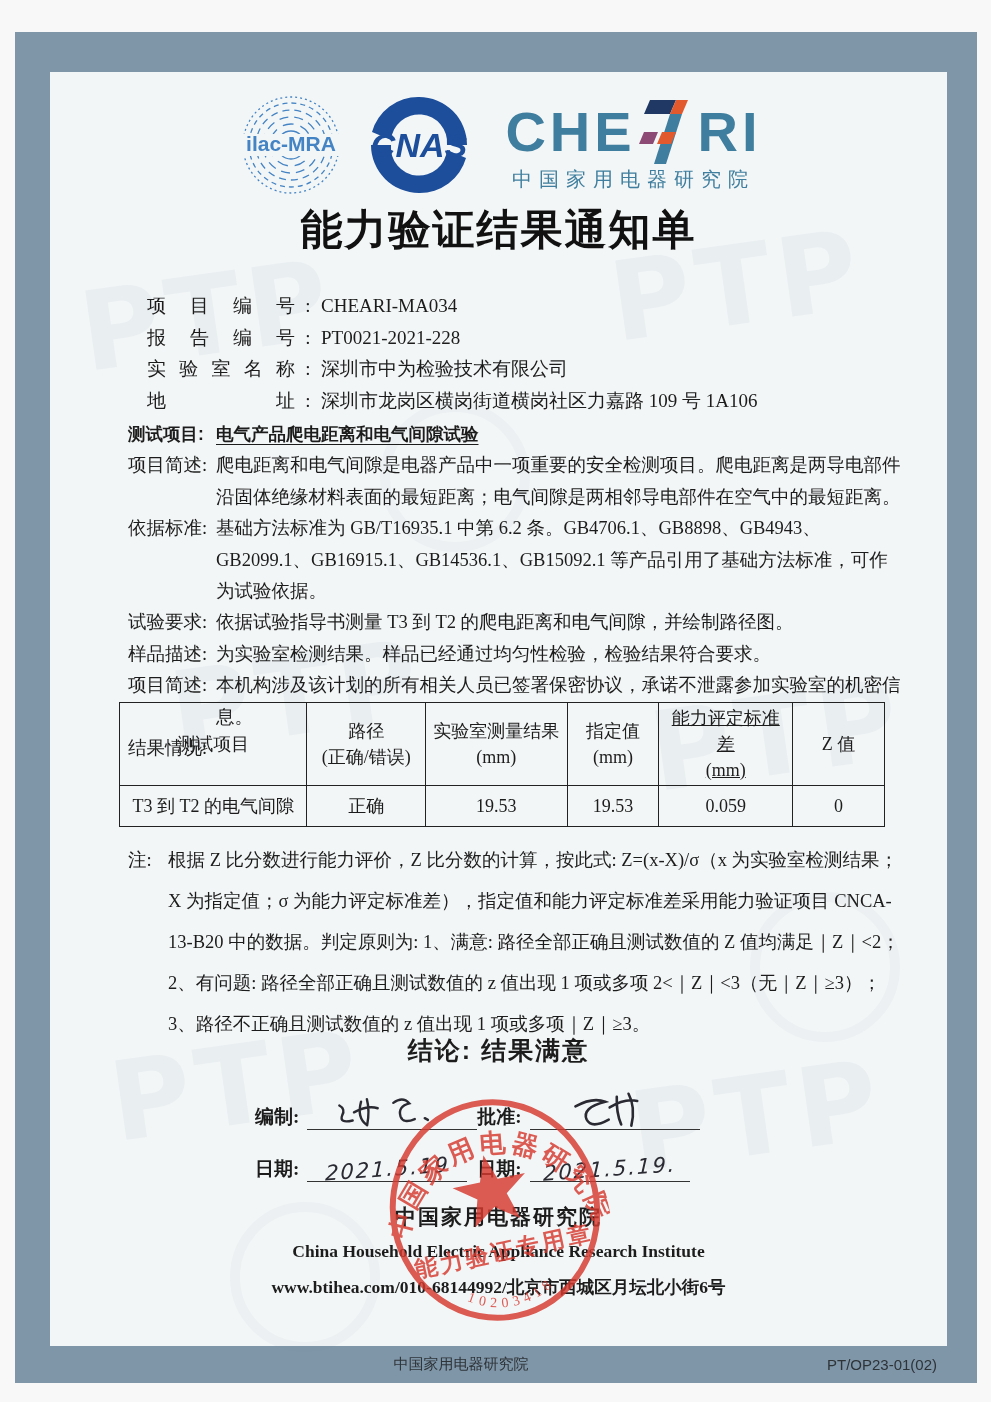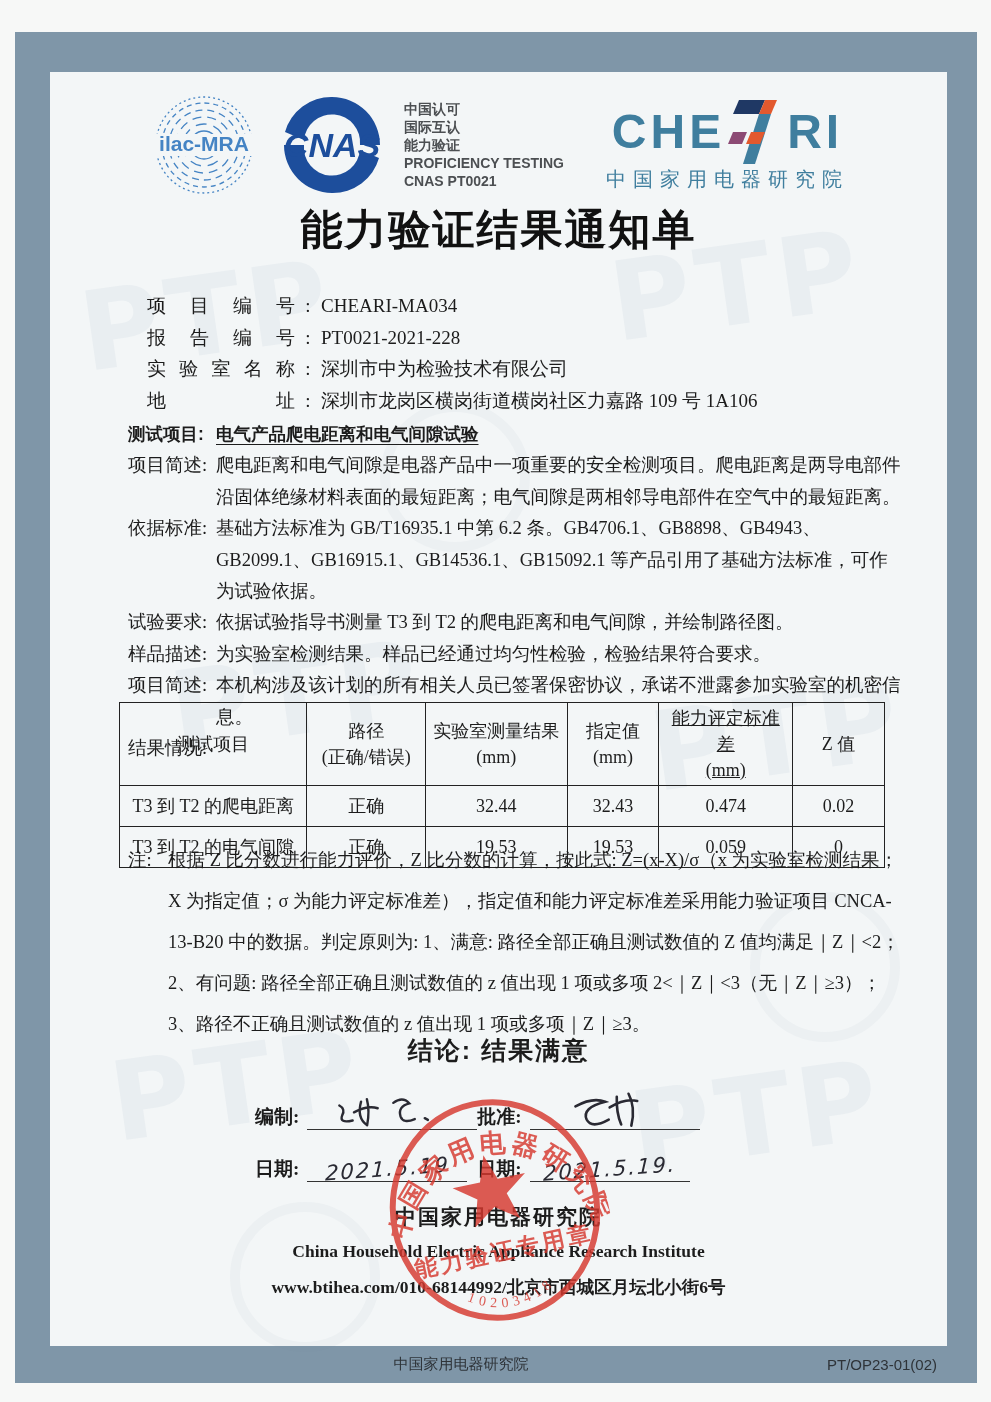--- a/index.html
+++ b/index.html
@@ -47,21 +47,21 @@
            display:flex; justify-content:center; align-items:center; gap:18px; }
   .accred-text {
     font-family:"Liberation Sans","DejaVu Sans",sans-serif;
     font-size:14px; line-height:18px; color:#4c4f52; font-weight:bold;
     width:170px;
   }
   .cheari { display:flex; flex-direction:column; align-items:center; margin-left:14px; }
   .cheari-row { display:flex; align-items:flex-end; }
   .cheari-word {
     font-family:"Liberation Sans","DejaVu Sans",sans-serif;
-    font-size:48px; font-weight:bold; color:#3f7e9e; letter-spacing:4px; line-height:64px;
+    font-size:56px; font-weight:bold; color:#3f7e9e; letter-spacing:4px; line-height:64px;
   }
   .cheari-sub { font-size:20px; color:#3f7e9e; letter-spacing:7px; margin-top:2px;
                 font-family:"Liberation Sans","DejaVu Sans",sans-serif; }
 
   
   .doc-title {
     position:absolute; top:130px; left:0; right:0; text-align:center;
     font-family:"Liberation Sans","DejaVu Sans",sans-serif;
     font-size:42px; font-weight:bold; letter-spacing:2px; color:#111;
   }
@@ -183,27 +183,20 @@
           <text x="56" y="57" text-anchor="middle" font-family="Liberation Sans, DejaVu Sans, sans-serif" font-size="21" font-weight="bold" fill="#4584c4">ilac-MRA</text>
         </svg>
       </div>
       <div class="logo-box">
         <svg width="108" height="102" viewBox="0 0 108 102">
           <path d="M 54 3 A 48 48 0 0 1 102 51 L 82 51 A 28 28 0 0 0 26 46 L 7 38 A 48 48 0 0 1 54 3 Z" fill="#1d4e9c"></path>
           <path d="M 54 99 A 48 48 0 0 1 6 51 L 26 51 A 28 28 0 0 0 82 56 L 101 64 A 48 48 0 0 1 54 99 Z" fill="#1d4e9c"></path>
           <text x="54" y="63" text-anchor="middle" font-family="Liberation Sans, DejaVu Sans, sans-serif" font-size="34" font-weight="bold" font-style="italic" fill="#1d4e9c">CNAS</text>
         </svg>
       </div>
-      <div class="accred-text">
-        <div>中国认可</div>
-        <div>国际互认</div>
-        <div>能力验证</div>
-        <div>PROFICIENCY TESTING</div>
-        <div>CNAS PT0021</div>
-      </div>
       <div class="cheari">
         <div class="cheari-row">
           <span class="cheari-word">CHE</span>
           <svg width="62" height="66" viewBox="0 0 62 66">
             <polygon points="14,2 40,2 34,16 8,16" fill="#1f3864"></polygon>
             <polygon points="40,2 52,2 46,16 34,16" fill="#e2592e"></polygon>
             <polygon points="34,16 46,16 30,66 18,66" fill="#3f7e9e"></polygon>
             <polygon points="8,34 22,34 17,46 3,46" fill="#8c4a74"></polygon>
             <polygon points="26,34 40,34 35,46 21,46" fill="#e2592e"></polygon>
           </svg>
@@ -280,28 +273,20 @@
               <div>(mm)</div>
           </td>
           <td class="c4">
             <div>能力评定标准差</div>
               <div>(mm)</div>
           </td>
           <td class="c5">
             <div>Z 值</div>
               <div></div>
           </td>
-        </tr>
-        <tr class="row">
-          <td>T3 到 T2 的爬电距离</td>
-          <td>正确</td>
-          <td>32.44</td>
-          <td>32.43</td>
-          <td>0.474</td>
-          <td>0.02</td>
         </tr>
         <tr class="row">
           <td>T3 到 T2 的电气间隙</td>
           <td>正确</td>
           <td>19.53</td>
           <td>19.53</td>
           <td>0.059</td>
           <td>0</td>
         </tr>
       </tbody>

